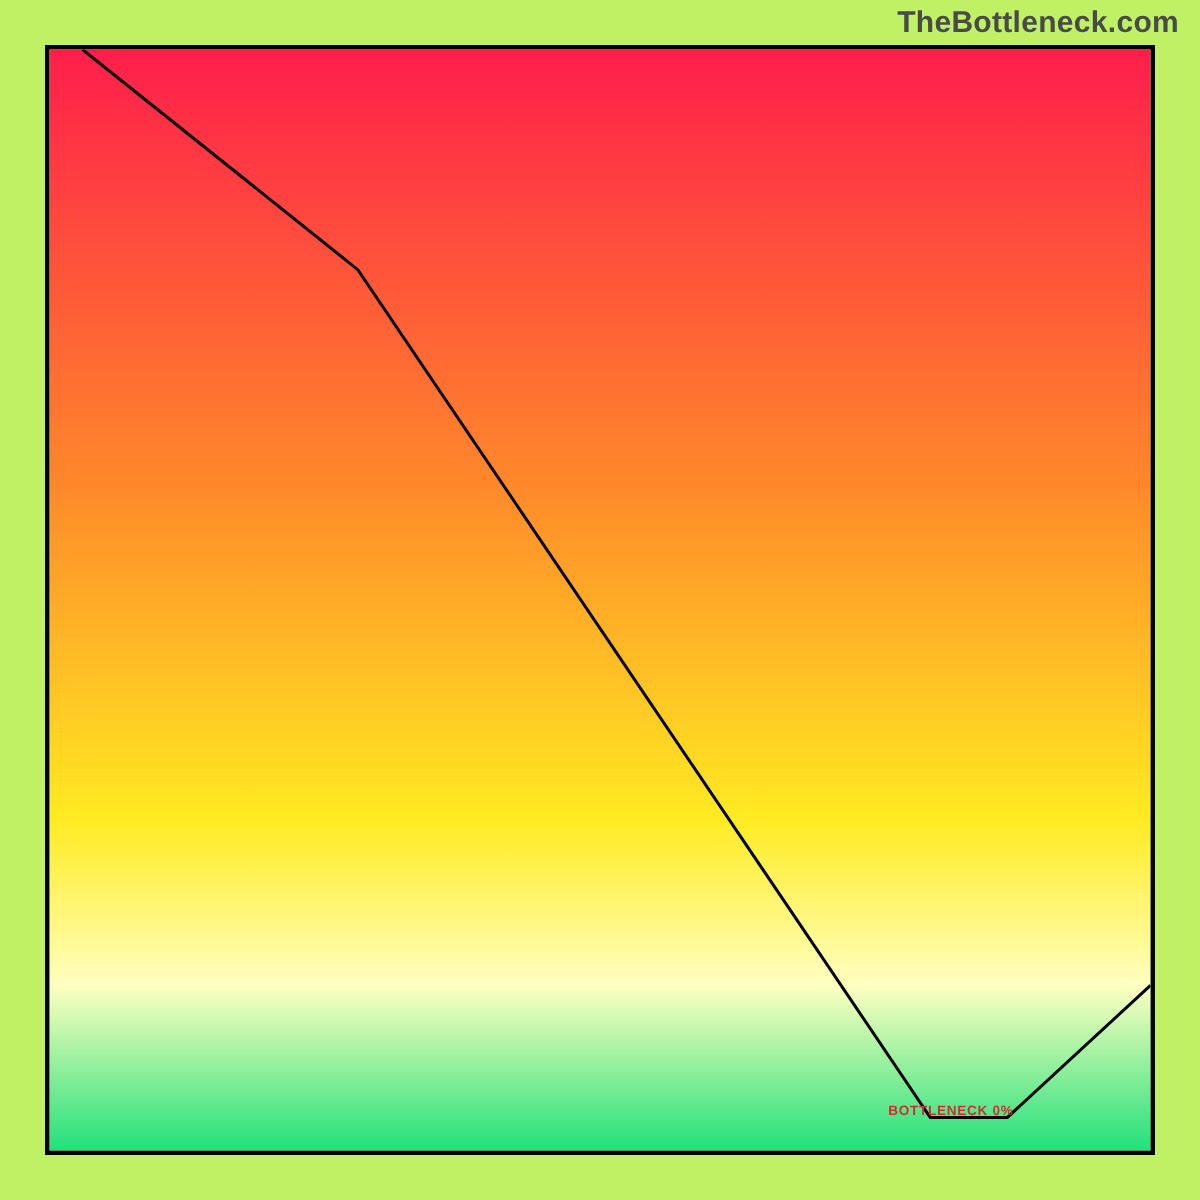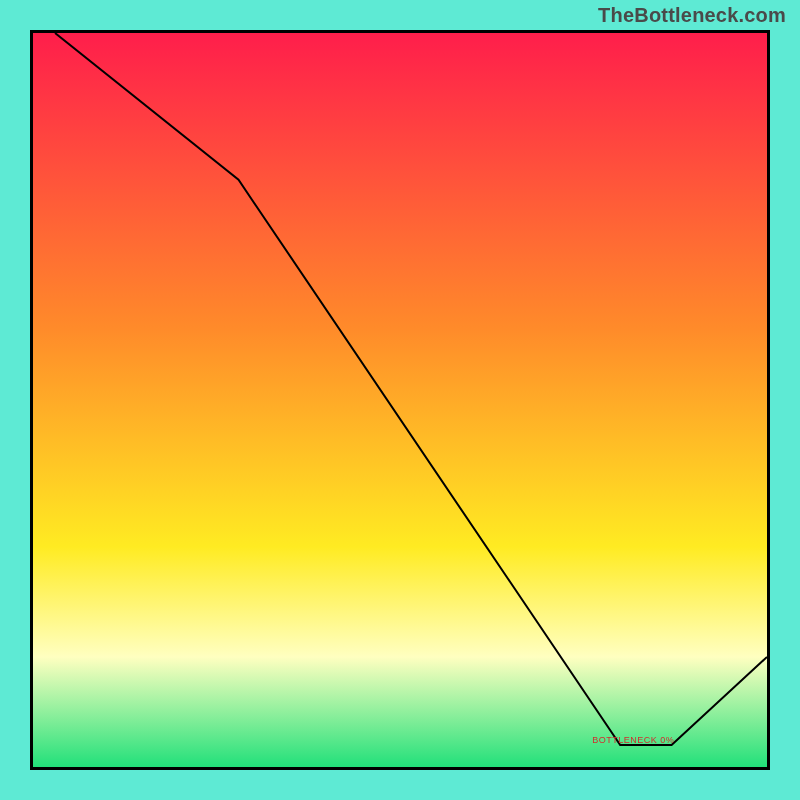--- a/index.html
+++ b/index.html
@@ -8,21 +8,21 @@
     width: 800px;
     height: 800px;
     background: #000;
     font-family: Arial, Helvetica, sans-serif;
     overflow: hidden;
   }
   .frame {
     position: relative;
     width: 800px;
     height: 800px;
-    background: #5eead4;
+    background: #bef264;
   }
   .watermark {
     position: absolute;
     top: 4px;
     right: 14px;
     color: #4a4a4a;
     font-size: 20px;
     font-weight: 600;
     letter-spacing: 0.2px;
     user-select: none;
@@ -43,21 +43,21 @@
   svg.line {
     position: absolute;
     inset: 0;
     width: 100%;
     height: 100%;
   }
   .annotation {
     position: absolute;
     color: #d02e2e;
     font-size: 9px;
-    font-weight: 400;
+    font-weight: 700;
     letter-spacing: 0.5px;
     white-space: nowrap;
     user-select: none;
   }
 </style>
 </head>
 <body>
 
 <div class="frame">
   <div class="watermark">TheBottleneck.com</div>

